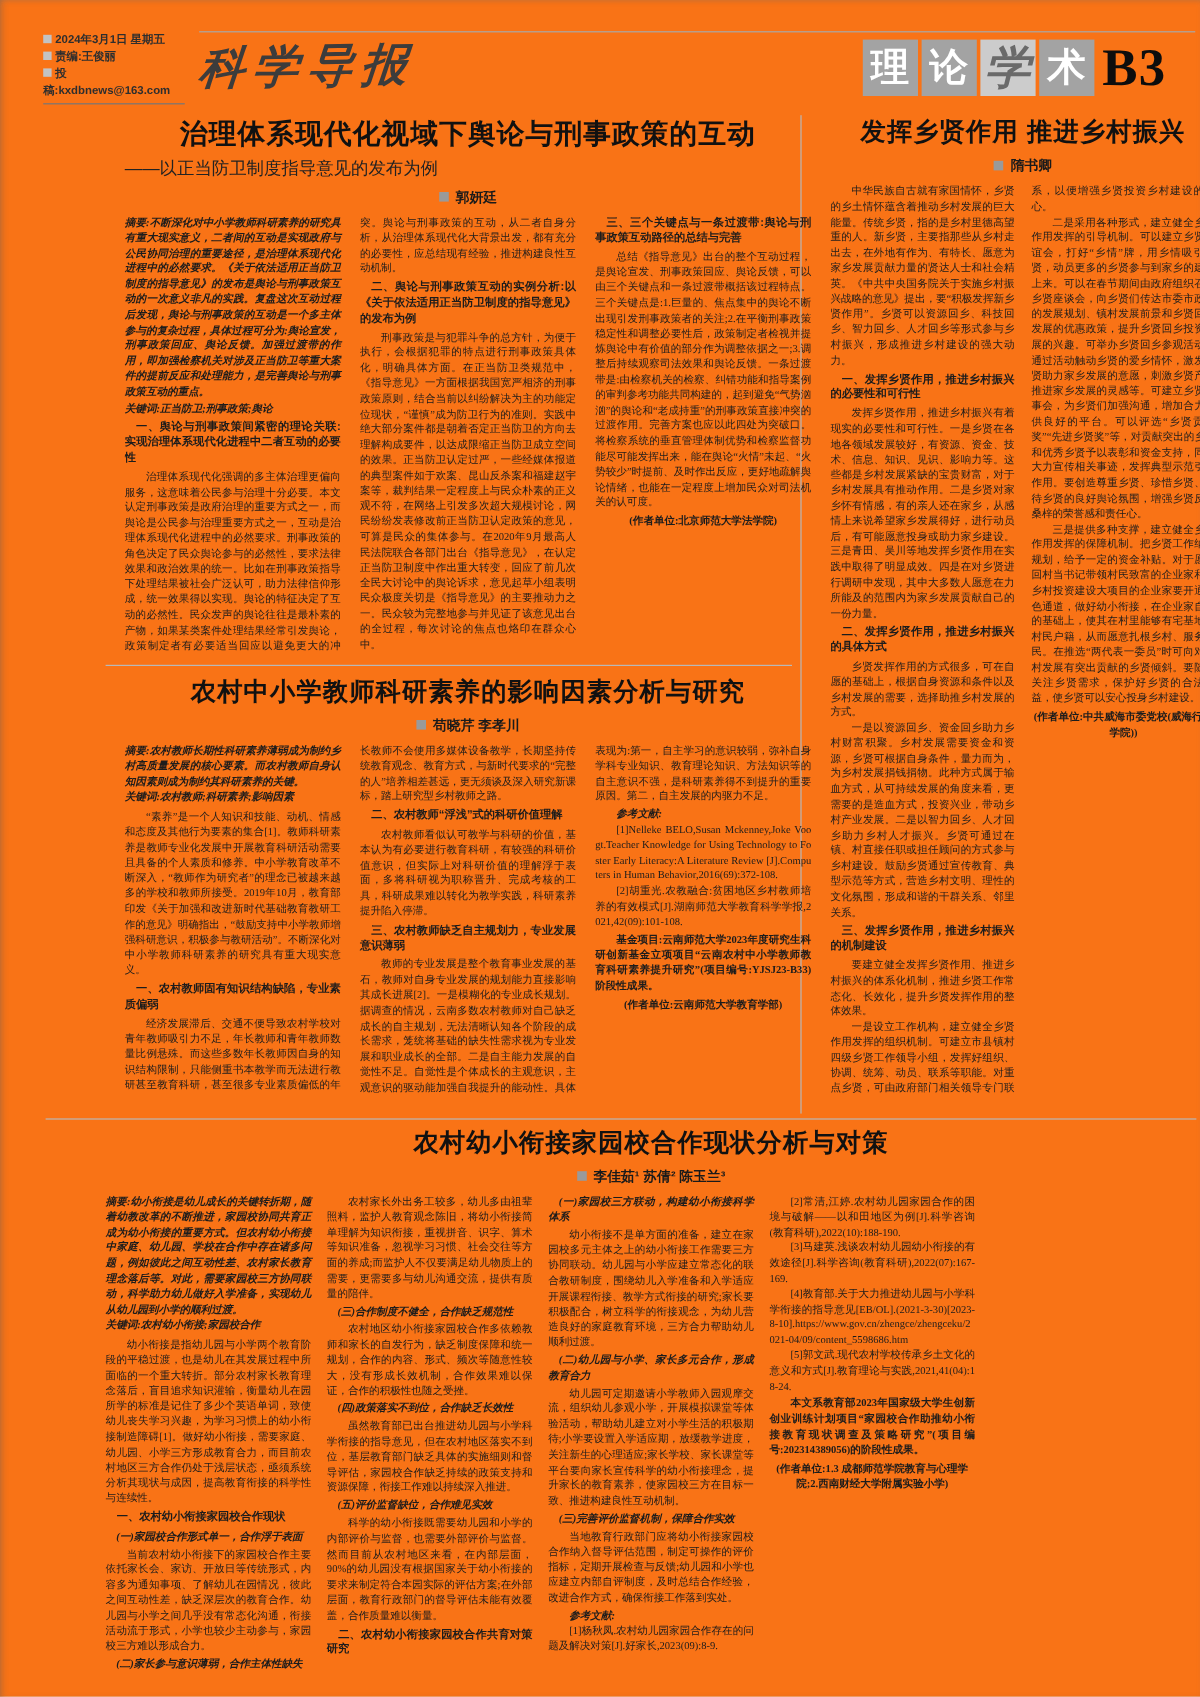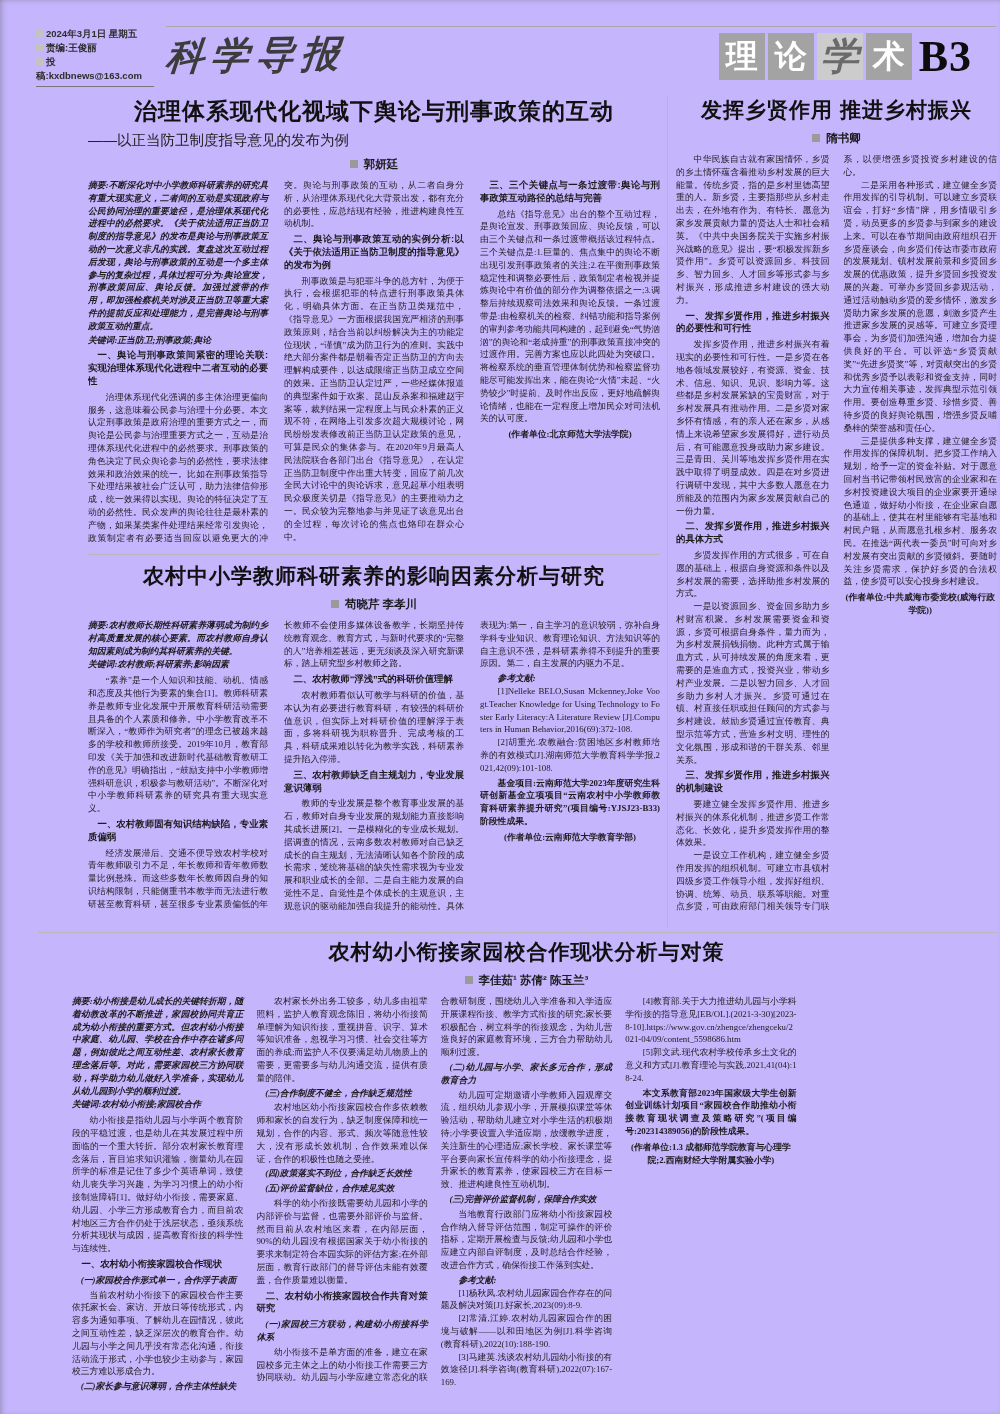--- a/index.html
+++ b/index.html
@@ -1,19 +1,19 @@
 <!DOCTYPE html>
 <html><head>
 <meta charset="utf-8">
 <style>
   * { box-sizing: border-box; margin: 0; padding: 0; }
   html, body { width: 1000px; background: #e9e8e5; }
   .page {
     position: relative; width: 1000px; height: 1414px;
-    background: #c4b5fd; overflow: hidden; color: #1c1c1c;
+    background: #f97316; overflow: hidden; color: #1c1c1c;
     font-family: "Liberation Serif", serif;
     box-shadow: inset 4px 0 6px -3px rgba(90,90,90,.45), inset 0 3px 5px -3px rgba(120,120,120,.35);
   }
   
   .pub-info { position: absolute; left: 36px; top: 27px; width: 118px;
     font-family: "Liberation Sans", sans-serif; font-size: 9.5px; font-weight: 700;
     color: #2e2e2e; line-height: 14px; border-bottom: 1.5px solid #777; padding-bottom: 3px; }
   .sq { display: inline-block; width: 7px; height: 7px; background: #c3c3c3; margin-right: 3px; }
   .masthead { position: absolute; left: 166px; top: 30px;
     font-family: "Liberation Serif", serif; font-style: italic; font-weight: 700;
@@ -21,21 +21,21 @@
   .top-rule { position: absolute; left: 166px; right: 4px; top: 26px; height: 1px; background: #a9a9a9; }
   .section-label { position: absolute; top: 31px; right: 28px; display: flex; align-items: center; gap: 3px; }
   .sec-block { width: 46px; height: 47px; display: flex; align-items: center; justify-content: center;
     font-family: "Liberation Sans", sans-serif; font-weight: 700; font-size: 32px; }
   .sec-dark { background: #a3a3a3; color: #fff; }
   .sec-light { background: #cccccc; color: #6a6a6a; font-family: "Liberation Serif", serif;
     font-style: italic; font-size: 38px; transform: none; }
   .page-no { font-family: "Liberation Serif", serif; font-weight: 700; font-size: 44px;
     color: #0d0d0d; margin-left: 4px; letter-spacing: 1px; }
   
-  .zone { position: absolute; }
+  .zone { position: absolute; margin-left: 16px; }
   .zone-a1 { left: 88px; top: 96px; width: 572px; height: 458px; }
   .zone-a3 { left: 88px; top: 562px; width: 572px; height: 366px; }
   .zone-a2 { left: 676px; top: 96px; width: 321px; height: 832px; }
   .zone-a4 { left: 72px; top: 938px; width: 909px; height: 470px; }
   .v-divider { position: absolute; left: 667px; top: 96px; width: 1px; height: 832px; background: #b8b8b8; }
   .h-rule-1 { position: absolute; left: 88px; top: 554px; width: 572px; height: 1px; background: #b8b8b8; }
   .h-rule-2 { position: absolute; left: 38px; top: 932px; width: 959px; height: 1px; background: #b8b8b8; }
   
   .a-title { font-family: "Liberation Sans", sans-serif; font-weight: 700; text-align: center;
     color: #111; letter-spacing: 1px; }
@@ -156,20 +156,21 @@
         <p class="keywords">关键词:农村幼小衔接;家园校合作</p>
         <p class="para">幼小衔接是指幼儿园与小学两个教育阶段的平稳过渡，也是幼儿在其发展过程中所面临的一个重大转折。部分农村家长教育理念落后，盲目追求知识灌输，衡量幼儿在园所学的标准是记住了多少个英语单词，致使幼儿丧失学习兴趣，为学习习惯上的幼小衔接制造障碍[1]。做好幼小衔接，需要家庭、幼儿园、小学三方形成教育合力，而目前农村地区三方合作仍处于浅层状态，亟须系统分析其现状与成因，提高教育衔接的科学性与连续性。</p>
         <p class="sec-heading">一、农村幼小衔接家园校合作现状</p>
         <p class="sub-heading">(一)家园校合作形式单一，合作浮于表面</p>
         <p class="para">当前农村幼小衔接下的家园校合作主要依托家长会、家访、开放日等传统形式，内容多为通知事项、了解幼儿在园情况，彼此之间互动性差，缺乏深层次的教育合作。幼儿园与小学之间几乎没有常态化沟通，衔接活动流于形式，小学也较少主动参与，家园校三方难以形成合力。</p>
         <p class="sub-heading">(二)家长参与意识薄弱，合作主体性缺失</p>
         <p class="para">农村家长外出务工较多，幼儿多由祖辈照料，监护人教育观念陈旧，将幼小衔接简单理解为知识衔接，重视拼音、识字、算术等知识准备，忽视学习习惯、社会交往等方面的养成;而监护人不仅要满足幼儿物质上的需要，更需要多与幼儿沟通交流，提供有质量的陪伴。</p>
         <p class="sub-heading">(三)合作制度不健全，合作缺乏规范性</p>
         <p class="para">农村地区幼小衔接家园校合作多依赖教师和家长的自发行为，缺乏制度保障和统一规划，合作的内容、形式、频次等随意性较大，没有形成长效机制，合作效果难以保证，合作的积极性也随之受挫。</p>
         <p class="sub-heading">(四)政策落实不到位，合作缺乏长效性</p>
+        <p class="para">虽然教育部已出台推进幼儿园与小学科学衔接的指导意见，但在农村地区落实不到位，基层教育部门缺乏具体的实施细则和督导评估，家园校合作缺乏持续的政策支持和资源保障，衔接工作难以持续深入推进。</p>
         <p class="sub-heading">(五)评价监督缺位，合作难见实效</p>
         <p class="para">科学的幼小衔接既需要幼儿园和小学的内部评价与监督，也需要外部评价与监督。然而目前从农村地区来看，在内部层面，90%的幼儿园没有根据国家关于幼小衔接的要求来制定符合本园实际的评估方案;在外部层面，教育行政部门的督导评估未能有效覆盖，合作质量难以衡量。</p>
         <p class="sec-heading">二、农村幼小衔接家园校合作共育对策研究</p>
         <p class="sub-heading">(一)家园校三方联动，构建幼小衔接科学体系</p>
         <p class="para">幼小衔接不是单方面的准备，建立在家园校多元主体之上的幼小衔接工作需要三方协同联动。幼儿园与小学应建立常态化的联合教研制度，围绕幼儿入学准备和入学适应开展课程衔接、教学方式衔接的研究;家长要积极配合，树立科学的衔接观念，为幼儿营造良好的家庭教育环境，三方合力帮助幼儿顺利过渡。</p>
         <p class="sub-heading">(二)幼儿园与小学、家长多元合作，形成教育合力</p>
         <p class="para">幼儿园可定期邀请小学教师入园观摩交流，组织幼儿参观小学，开展模拟课堂等体验活动，帮助幼儿建立对小学生活的积极期待;小学要设置入学适应期，放缓教学进度，关注新生的心理适应;家长学校、家长课堂等平台要向家长宣传科学的幼小衔接理念，提升家长的教育素养，使家园校三方在目标一致、推进构建良性互动机制。</p>
         <p class="sub-heading">(三)完善评价监督机制，保障合作实效</p>
         <p class="para">当地教育行政部门应将幼小衔接家园校合作纳入督导评估范围，制定可操作的评价指标，定期开展检查与反馈;幼儿园和小学也应建立内部自评制度，及时总结合作经验，改进合作方式，确保衔接工作落到实处。</p>
         <p class="ref-title">参考文献:</p>

